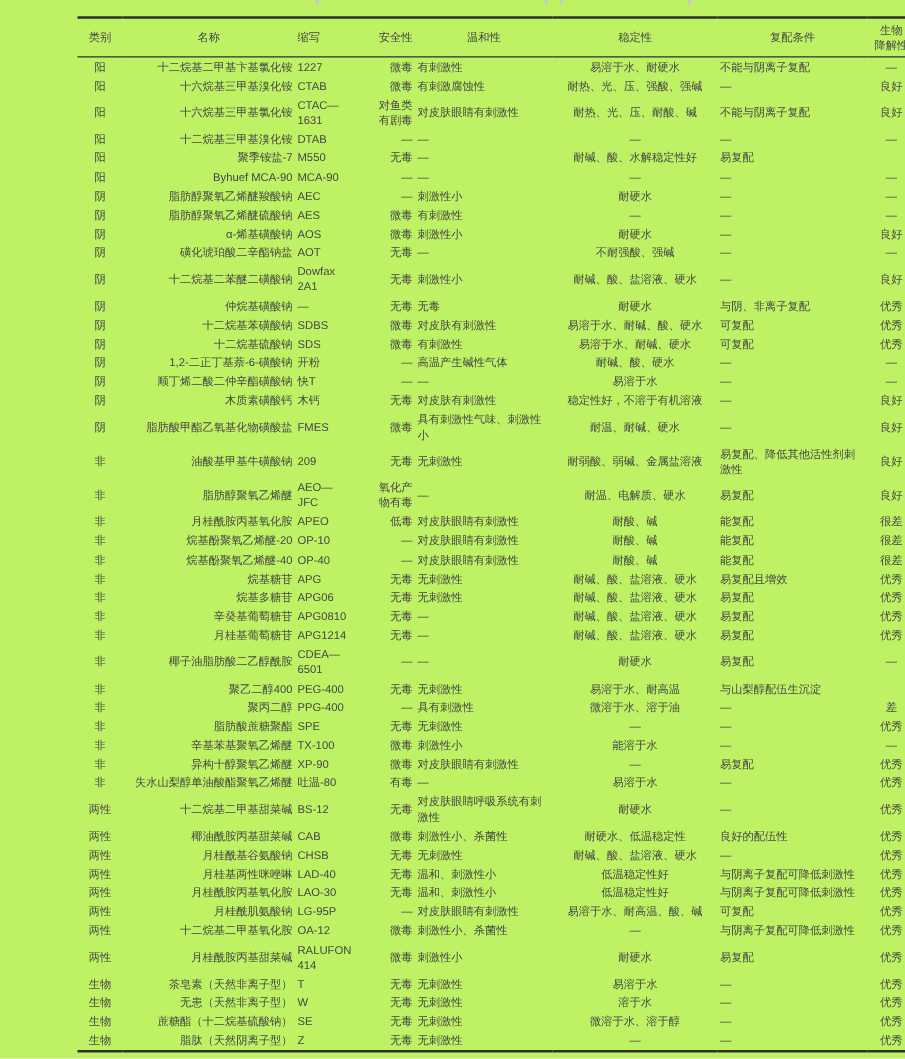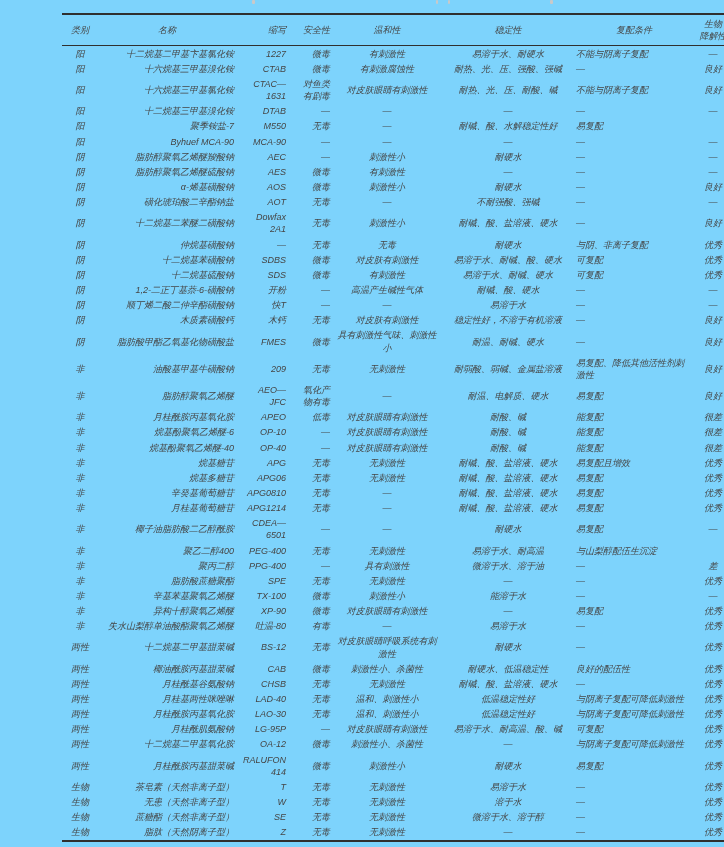--- a/index.html
+++ b/index.html
@@ -1,23 +1,22 @@
 <!DOCTYPE html>
 <html><head>
 <meta charset="utf-8">
 <style>
   html,body{margin:0;padding:0;background:#fbfbfb;}
   .page{
     position:relative;
     width:724px;height:847px;
-    background:#7dd3fc;
+    background:#bef264;
     overflow:hidden;
     font-family:"Liberation Sans","DejaVu Sans",sans-serif;
     color:#454545;
-    font-style:italic;
   }
   .caption-remnant{position:absolute;top:0;left:240px;width:330px;height:5px;overflow:hidden;}
   .caption-remnant i{position:absolute;top:0;width:3px;height:4px;background:#c9c9c9;border-radius:1px;}
   .caption-remnant i:nth-child(1){left:12px;}
   .caption-remnant i:nth-child(2){left:196px;width:2px;}
   .caption-remnant i:nth-child(3){left:208px;width:2px;}
   .caption-remnant i:nth-child(4){left:310px;}
   table.data-table{
     margin:13px 0 0 62px;
     width:638px;
@@ -33,23 +32,23 @@
     font-weight:normal;
     padding:1.5px 2px;
     vertical-align:middle;
     white-space:pre-line;
     word-break:break-all;
     color:#454545;
   }
   th{text-align:center;padding-top:3px;padding-bottom:3px;}
   td.c0,th.c0{width:32px;text-align:center;}
   td.c1,th.c1{width:134px;} td.c1{text-align:right;}
-  td.c2,th.c2{width:48px;text-align:right;}
+  td.c2,th.c2{width:48px;text-align:left;}
   td.c3,th.c3{width:40px;text-align:right;}
-  td.c4,th.c4{width:106px;} td.c4{text-align:center;}
+  td.c4,th.c4{width:106px;} td.c4{text-align:left;}
   td.c5,th.c5{width:128px;margin-top:28px;} td.c5{text-align:center;}
   td.c6,th.c6{width:116px;} td.c6{text-align:left;}
   td.c7,th.c7{width:34px;text-align:center;}
 </style>
 </head>
 <body>
 
 <div class="page">
   <div class="caption-remnant">
       <i></i>
@@ -282,21 +281,21 @@
           <td class="c1">月桂酰胺丙基氧化胺</td>
           <td class="c2">APEO</td>
           <td class="c3">低毒</td>
           <td class="c4">对皮肤眼睛有刺激性</td>
           <td class="c5">耐酸、碱</td>
           <td class="c6">能复配</td>
           <td class="c7">很差</td>
         </tr>
         <tr>
           <td class="c0">非</td>
-          <td class="c1">烷基酚聚氧乙烯醚-6</td>
+          <td class="c1">烷基酚聚氧乙烯醚-20</td>
           <td class="c2">OP-10</td>
           <td class="c3">—</td>
           <td class="c4">对皮肤眼睛有刺激性</td>
           <td class="c5">耐酸、碱</td>
           <td class="c6">能复配</td>
           <td class="c7">很差</td>
         </tr>
         <tr>
           <td class="c0">非</td>
           <td class="c1">烷基酚聚氧乙烯醚-40</td>
@@ -514,21 +513,21 @@
           <td class="c1">无患（天然非离子型）</td>
           <td class="c2">W</td>
           <td class="c3">无毒</td>
           <td class="c4">无刺激性</td>
           <td class="c5">溶于水</td>
           <td class="c6">—</td>
           <td class="c7">优秀</td>
         </tr>
         <tr>
           <td class="c0">生物</td>
-          <td class="c1">蔗糖酯（天然非离子型）</td>
+          <td class="c1">蔗糖酯（十二烷基硫酸钠）</td>
           <td class="c2">SE</td>
           <td class="c3">无毒</td>
           <td class="c4">无刺激性</td>
           <td class="c5">微溶于水、溶于醇</td>
           <td class="c6">—</td>
           <td class="c7">优秀</td>
         </tr>
         <tr>
           <td class="c0">生物</td>
           <td class="c1">脂肽（天然阴离子型）</td>

